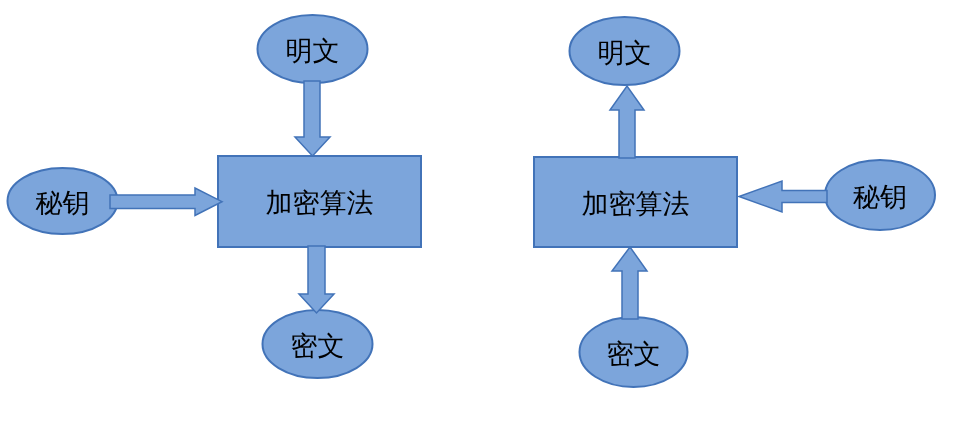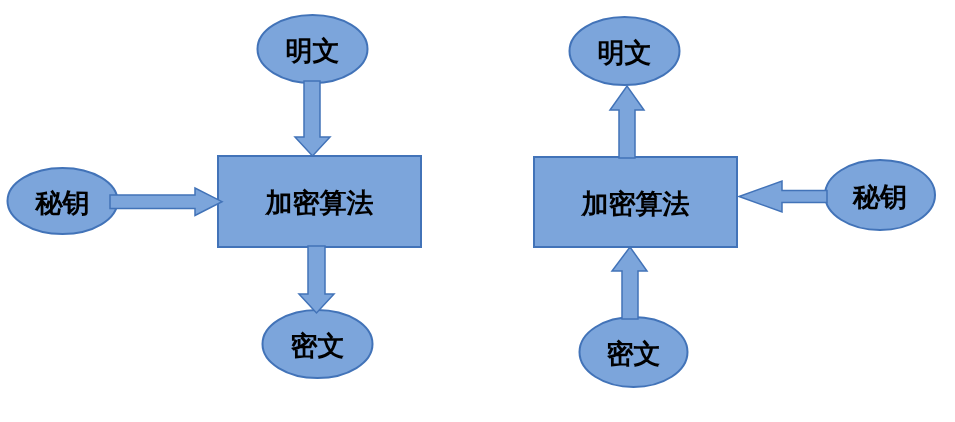--- a/index.html
+++ b/index.html
@@ -13,21 +13,20 @@
     padding: 0;
     width: 955px;
     height: 422px;
     background: var(--background);
     overflow: hidden;
   }
   .canvas-wrap {
     position: relative;
     width: 955px;
     height: 422px;
-    font-weight: bold;
   }
   .shape {
     fill: var(--shape-fill);
     stroke: var(--shape-stroke);
     stroke-width: 2;
   }
   .arrow {
     fill: var(--shape-fill);
     stroke: var(--shape-stroke);
     stroke-width: 1.5;

